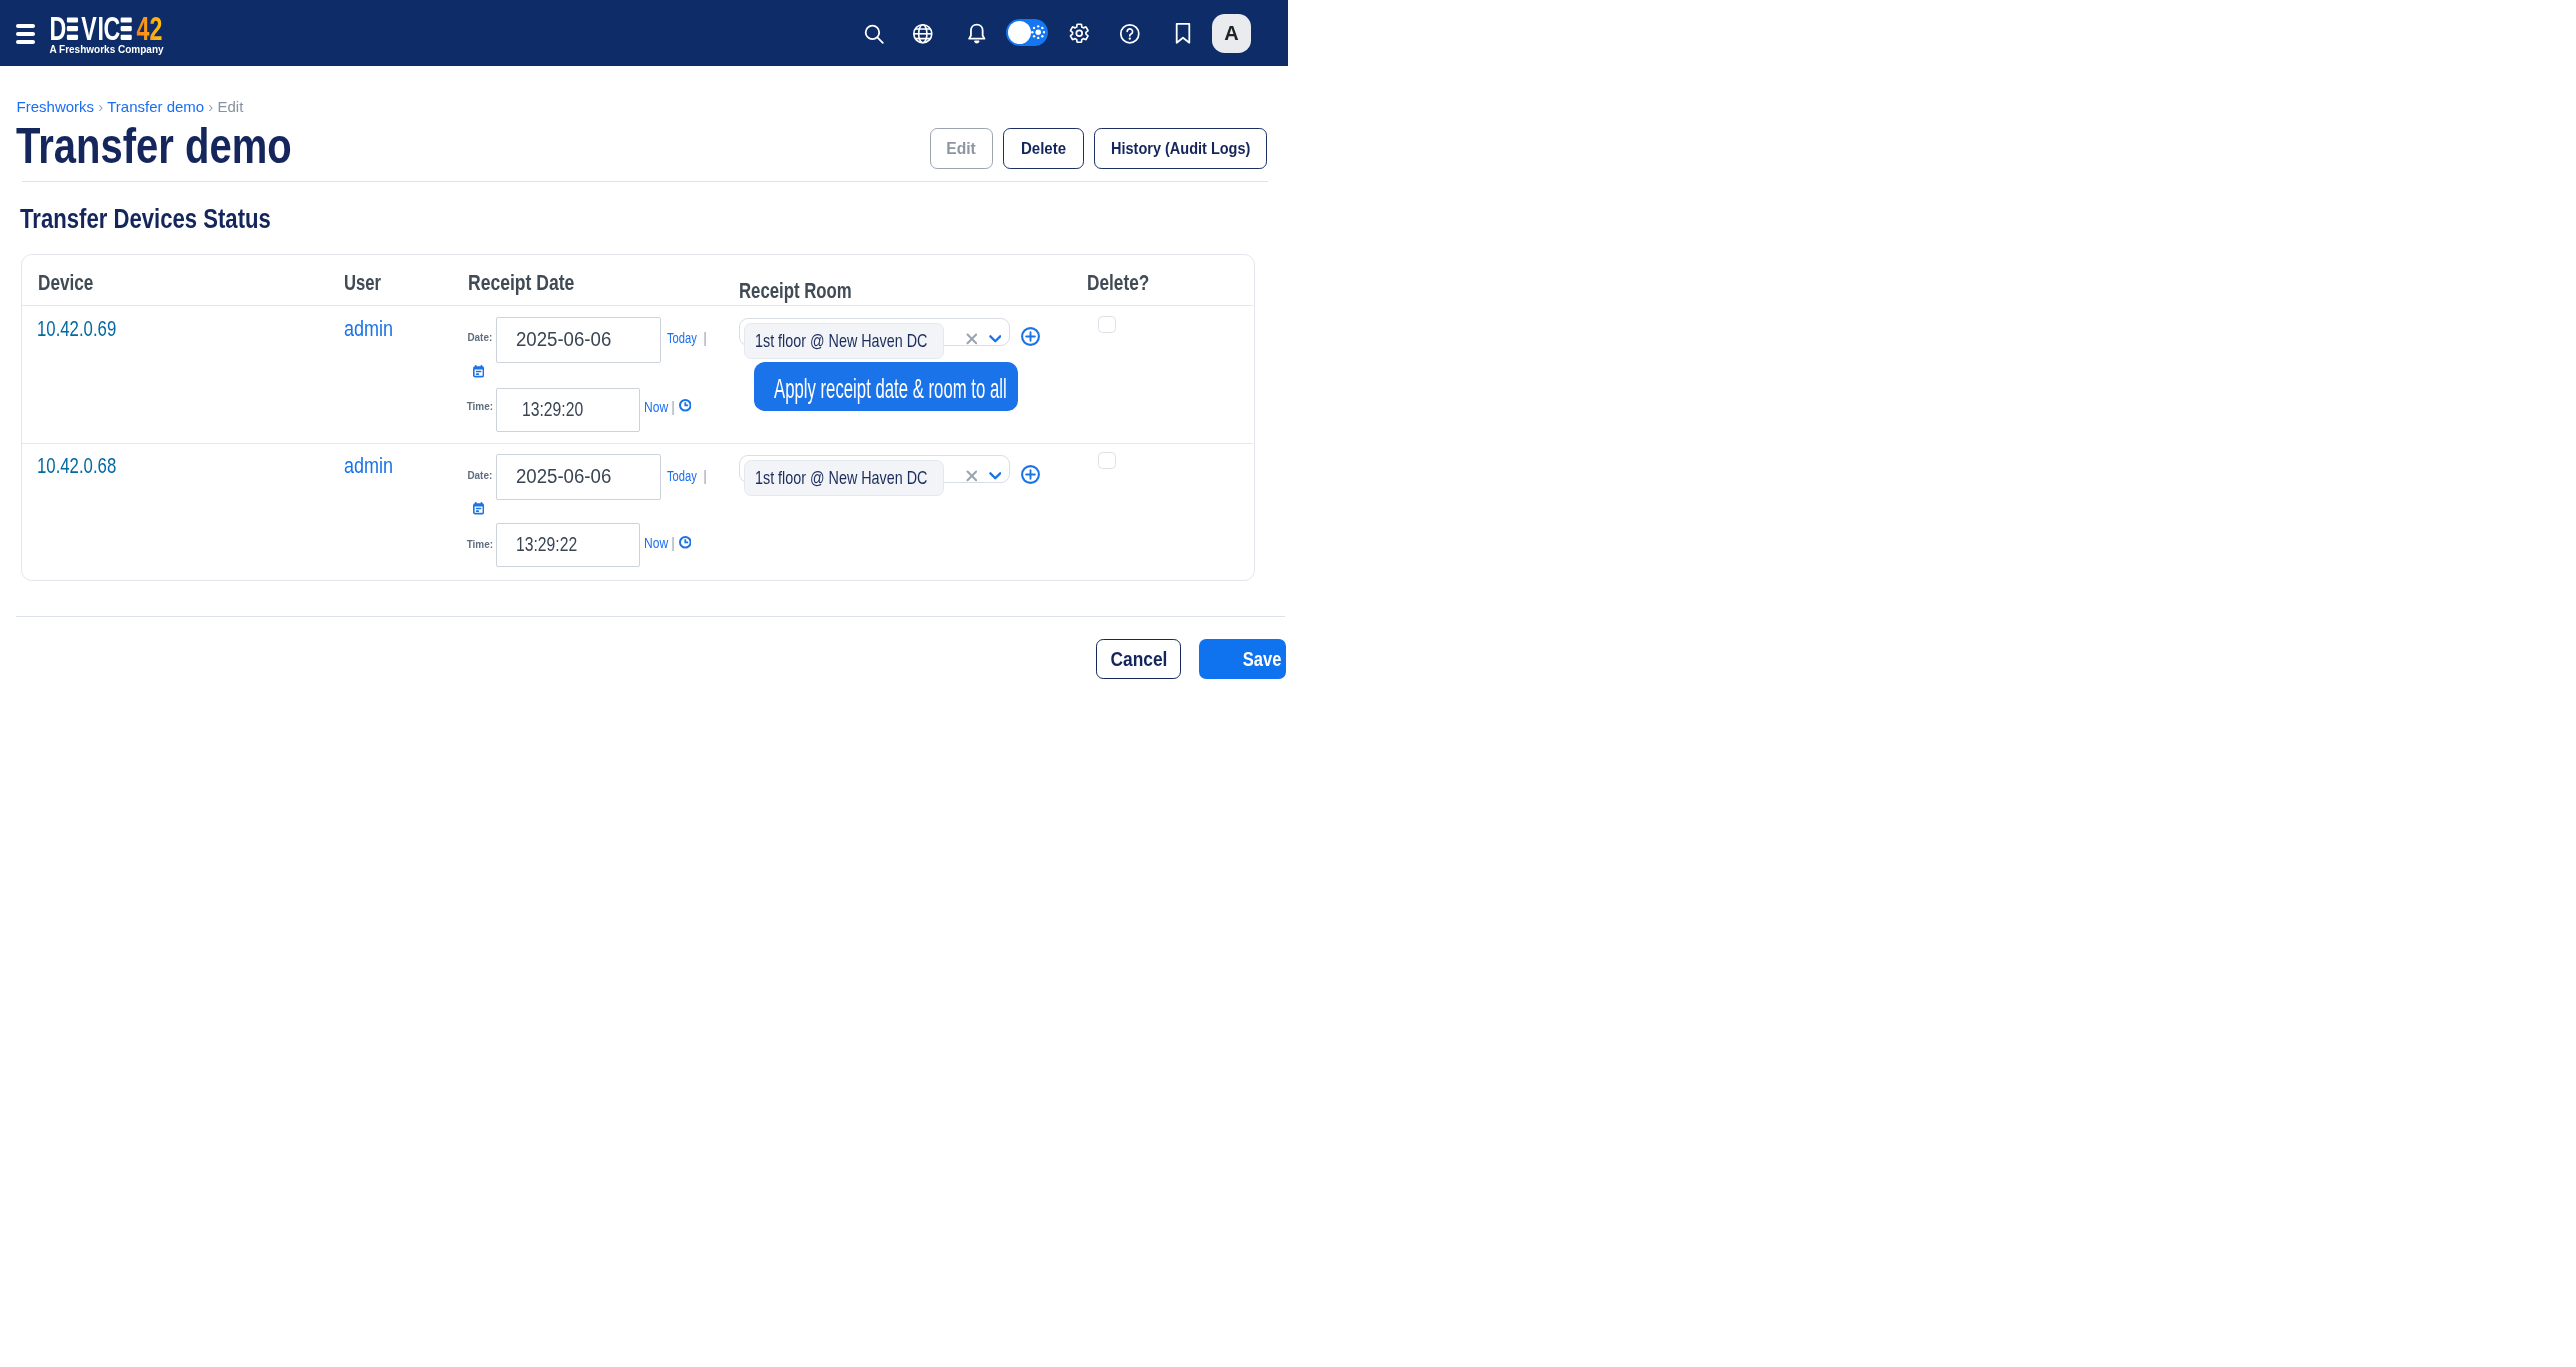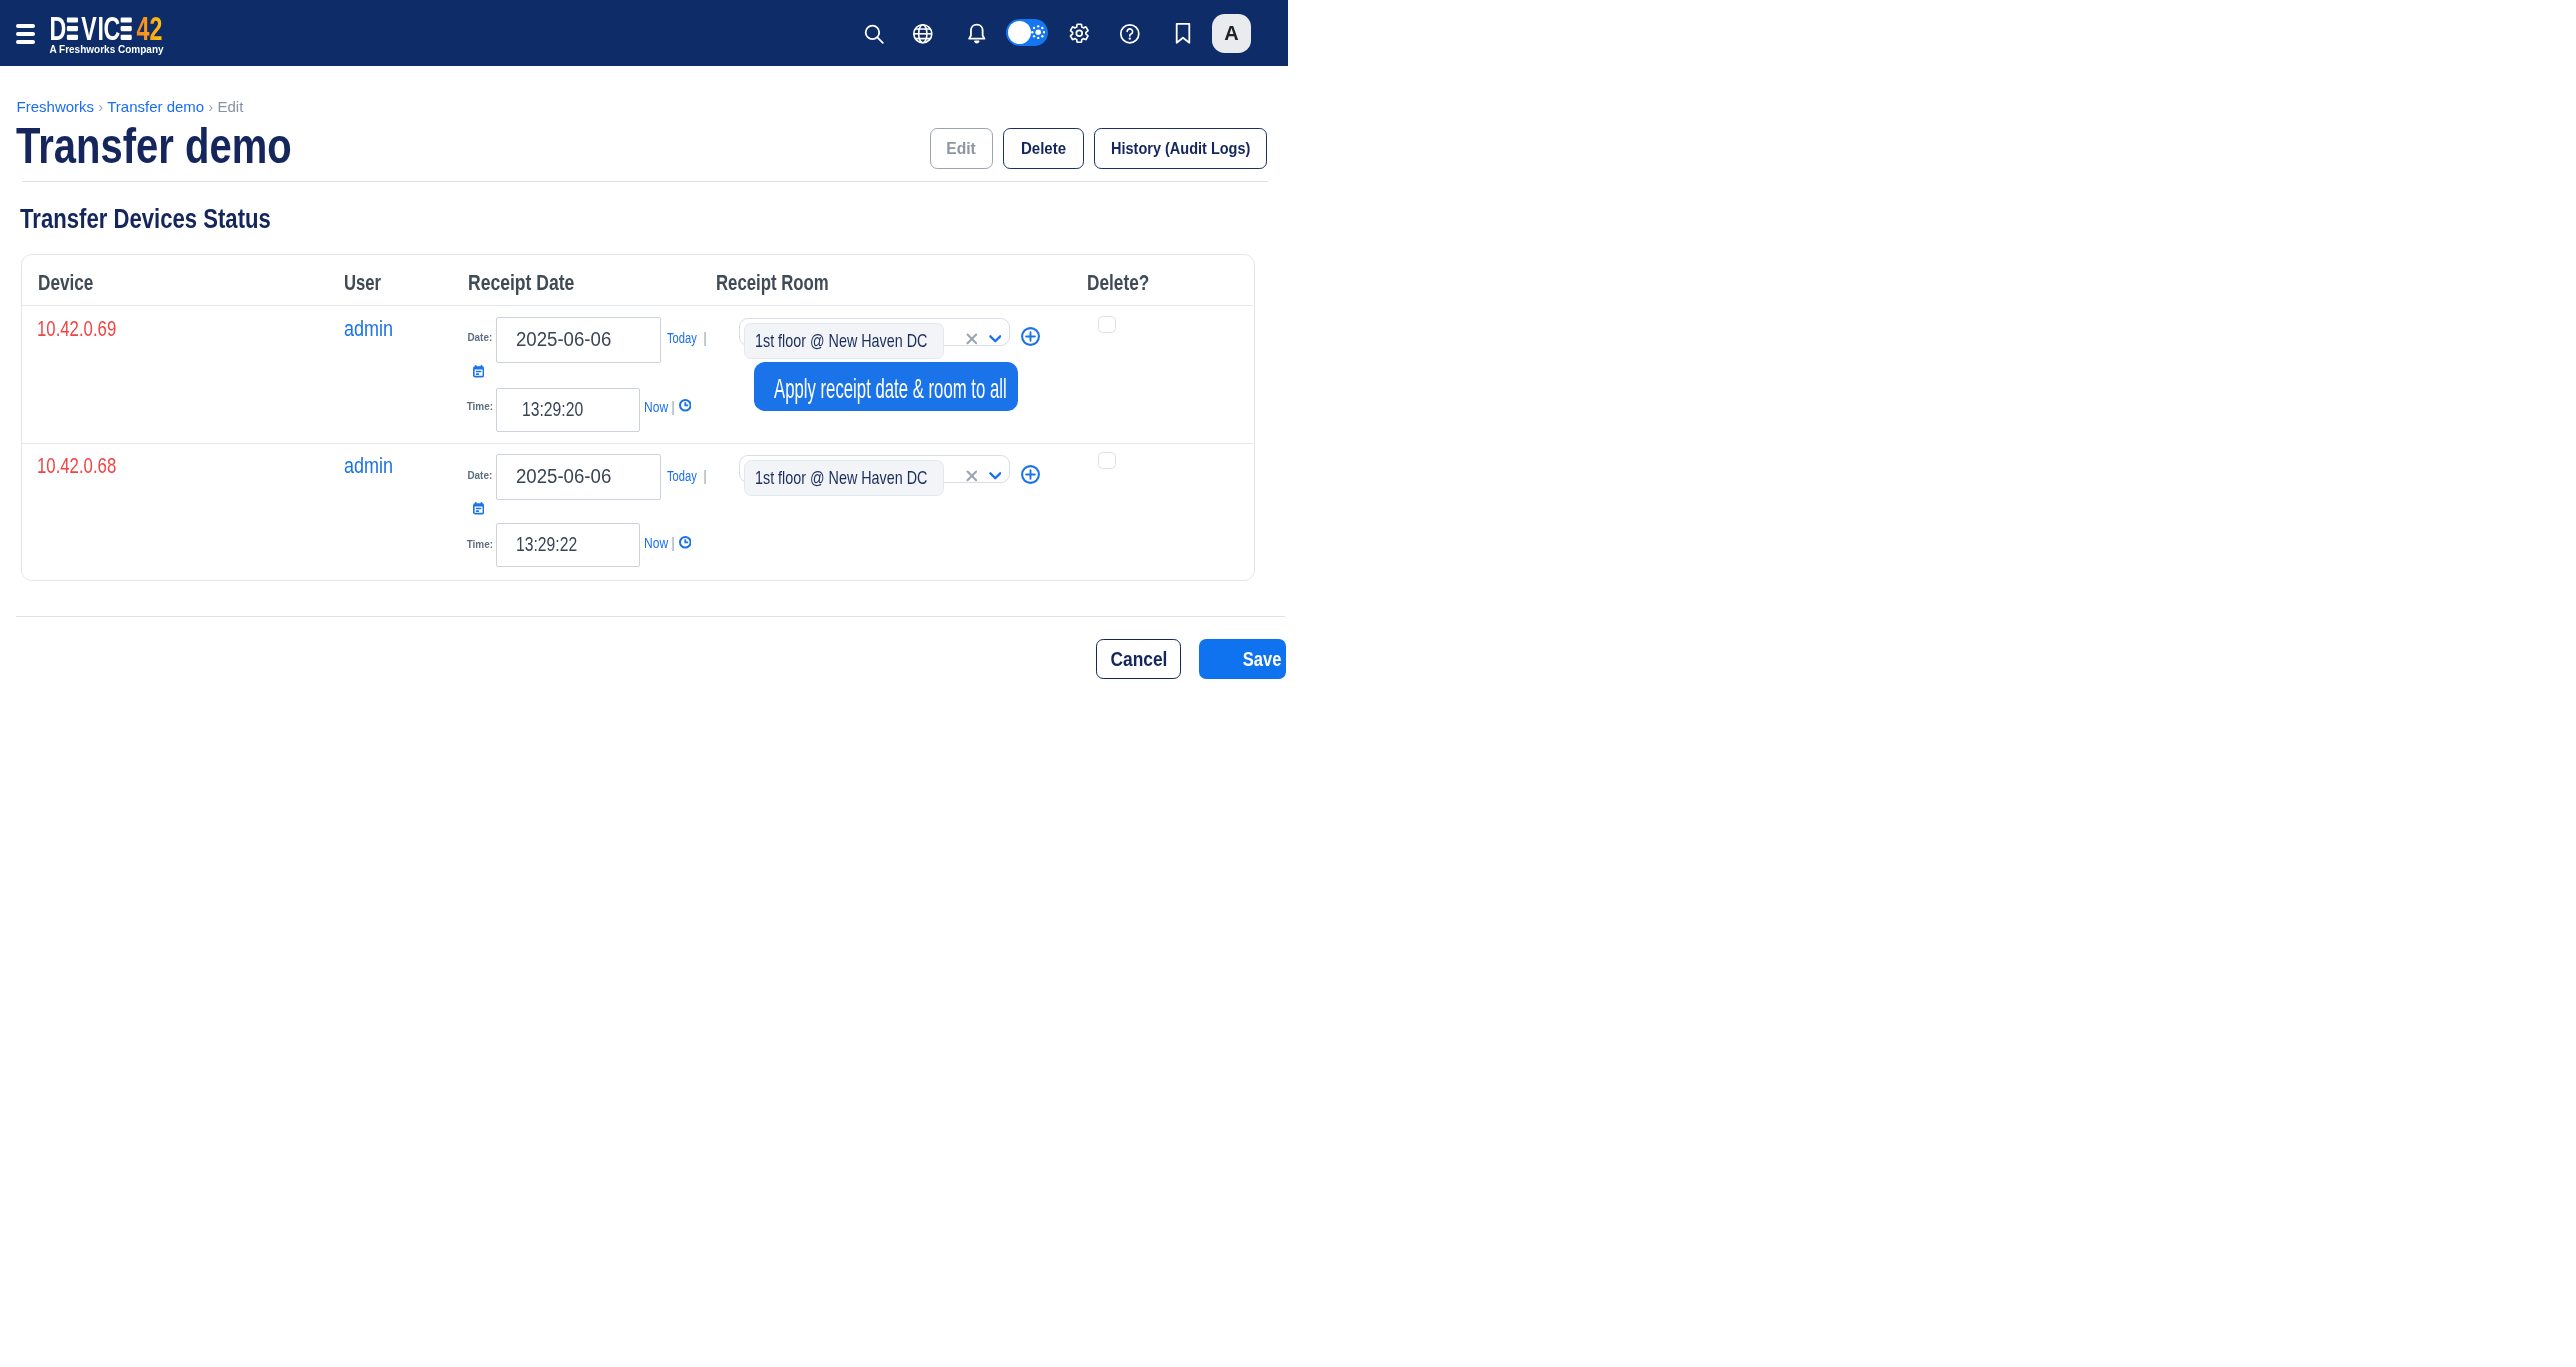--- a/index.html
+++ b/index.html
@@ -19,21 +19,21 @@
   .topbtn { position:absolute; top:128px; height:41px; border-radius:7.2px; border:1.8px solid #1b2f63; color:#14265c; font-weight:700; font-size:17px; display:flex; align-items:center; justify-content:center; background:#fff; }
 
   .hr1 { position:absolute; left:21.6px; top:181px; width:1246px; height:1.3px; background:#dde2e9; }
 
   #sect { position:absolute; left:20px; top:205px; font-size:28px; font-weight:700; color:#14265c; line-height:1; }
 
   #card { position:absolute; left:20.7px; top:254px; width:1234px; height:327px; border:1.3px solid #e2e6ec; border-radius:10.8px; background:#fff; }
   .hrow { position:absolute; top:10.8px; font-size:22.5px; font-weight:600; color:#404b56; line-height:1.5; }
   .rowline { position:absolute; left:0; width:1231px; height:1.3px; background:#e4e8ee; }
 
-  .devlink { position:absolute; left:15.7px; font-size:22.5px; color:#ef4444; line-height:1; }
+  .devlink { position:absolute; left:15.7px; font-size:22.5px; color:#0369a1; line-height:1; }
   .userlink { position:absolute; left:322px; font-size:22.5px; color:#1a73e8; line-height:1; }
 
   .lab { position:absolute; font-size:11.7px; font-weight:700; color:#5f6e7e; line-height:1; }
   .inp { position:absolute; border:1.3px solid #ccd3dc; border-radius:2px; background:#fff; font-size:20.7px; color:#3a4554; display:flex; align-items:center; padding-bottom:2.2px; }
   .lnk { position:absolute; font-size:14px; color:#1a6ef5; line-height:1; white-space:nowrap; }
   .sep { color:#9aa5b3; }
 
   .select { position:absolute; left:717px; width:271px; height:28px; border:1.3px solid #d9dee5; border-radius:9px; background:#fff; }
   .chip { position:absolute; left:4px; top:3.6px; width:200px; height:36px; background:#f2f4f7; border:1.3px solid #e3e8ee; border-radius:7.2px; display:flex; align-items:center; padding-left:10px; padding-top:1.8px; font-size:19px; font-weight:500; color:#1b2d5c; }
 
@@ -141,21 +141,21 @@
     </div>
 
   <div class="hr1"></div>
 
   <div id="sect"><span class="sx" style="transform:scaleX(0.79);">Transfer Devices Status</span></div>
 
   <div id="card">
     <div class="hrow" style="left:16px;"><span class="sx" style="transform:scaleX(0.764);">Device</span></div>
     <div class="hrow" style="left:322px;"><span class="sx" style="transform:scaleX(0.74);">User</span></div>
     <div class="hrow" style="left:446px;"><span class="sx" style="transform:scaleX(0.78);">Receipt Date</span></div>
-    <div class="hrow" style="left:694px;"><span class="sx" style="transform:scaleX(0.745);">Receipt Room</span></div>
+    <div class="hrow" style="left:717px;margin-top:8px;"><span class="sx" style="transform:scaleX(0.745);">Receipt Room</span></div>
     <div class="hrow" style="left:1065px;"><span class="sx" style="transform:scaleX(0.766);">Delete?</span></div>
     <div class="rowline" style="top:50px;"></div>
     <div class="rowline" style="top:188px;"></div>
 
     <div class="devlink" style="top:63px;"><span class="sx" style="transform:scaleX(0.745);">10.42.0.69</span></div>
     <div class="userlink" style="top:63px;"><span class="sx" style="transform:scaleX(0.80);">admin</span></div>
 
     <div class="lab" style="left:425px; top:76px; width:46px; text-align:right;"><span class="sx" style="transform:scaleX(0.85); transform-origin:100% 50%;">Date:</span></div>
     <div class="inp" style="left:474px; top:62px; width:165px; height:46px; padding-left:19px;">
         <span class="sx" style="transform:scaleX(0.90);">2025-06-06</span>

